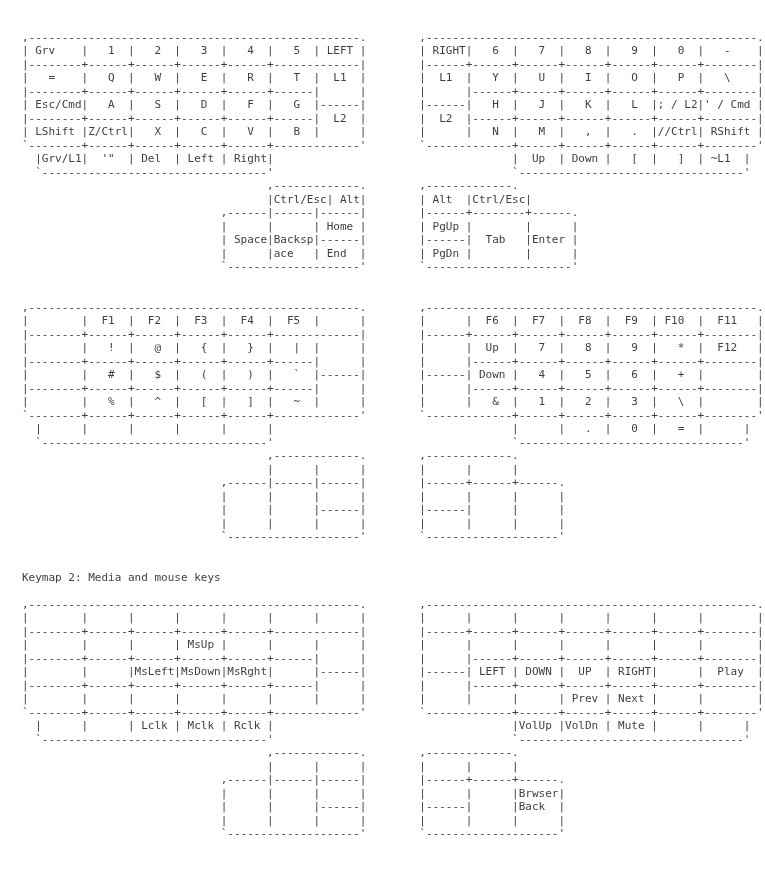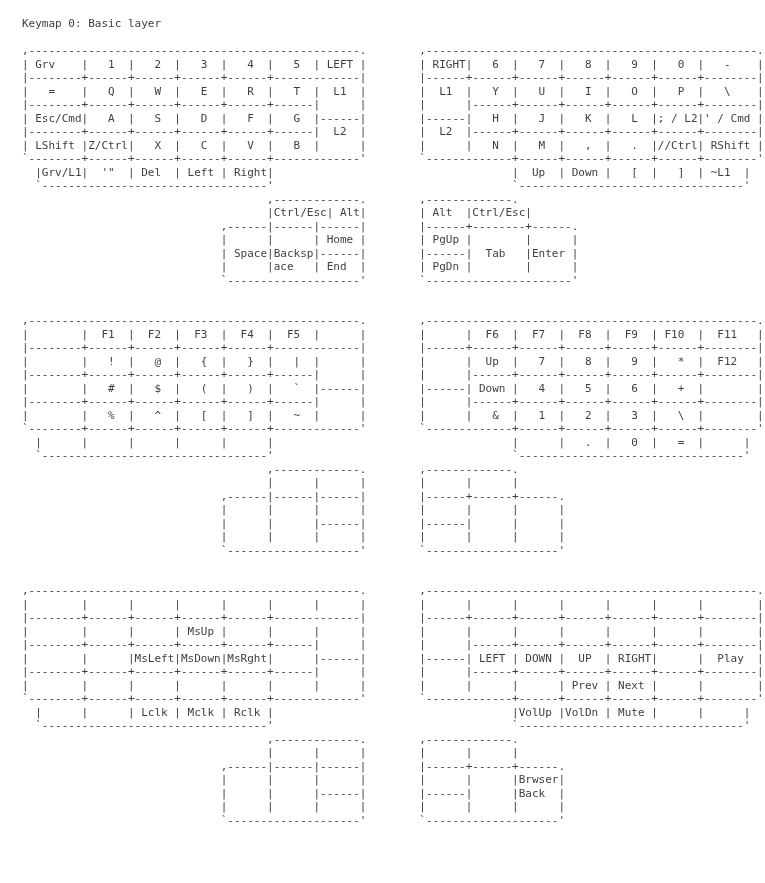--- a/index.html
+++ b/index.html
@@ -27,21 +27,20 @@
   .keymap-art {
     margin-top: 13.5px;
   }
 </style>
 </head>
 <body style="background: rgb(255, 255, 255);">
 
 <div class="page">
 
   <section class="keymap-section">
-    <pre style="color: rgb(63, 63, 63);">Keymap 0: Basic layer</pre>
     <pre class="keymap-art" style="color: rgb(63, 63, 63);">,--------------------------------------------------.        ,--------------------------------------------------.
 | Grv    |   1  |   2  |   3  |   4  |   5  | LEFT |        | RIGHT|   6  |   7  |   8  |   9  |   0  |   -    |
 |--------+------+------+------+------+-------------|        |------+------+------+------+------+------+--------|
 |   =    |   Q  |   W  |   E  |   R  |   T  |  L1  |        |  L1  |   Y  |   U  |   I  |   O  |   P  |   \    |
 |--------+------+------+------+------+------|      |        |      |------+------+------+------+------+--------|
 | Esc/Cmd|   A  |   S  |   D  |   F  |   G  |------|        |------|   H  |   J  |   K  |   L  |; / L2|' / Cmd |
 |--------+------+------+------+------+------|  L2  |        |  L2  |------+------+------+------+------+--------|
 | LShift |Z/Ctrl|   X  |   C  |   V  |   B  |      |        |      |   N  |   M  |   ,  |   .  |//Ctrl| RShift |
 `--------+------+------+------+------+-------------'        `-------------+------+------+------+------+--------'
   |Grv/L1|  '"  | Del  | Left | Right|                                    |  Up  | Down |   [  |   ]  | ~L1  |
@@ -70,20 +69,21 @@
                                      ,-------------.        ,-------------.
                                      |      |      |        |      |      |
                               ,------|------|------|        |------+------+------.
                               |      |      |      |        |      |      |      |
                               |      |      |------|        |------|      |      |
                               |      |      |      |        |      |      |      |
                               `--------------------'        `--------------------'</pre>
   </section>
 
   <section class="keymap-section">
+    <pre style="color: rgb(63, 63, 63);">Keymap 2: Media and mouse keys</pre>
     <pre class="keymap-art" style="color: rgb(63, 63, 63);">,--------------------------------------------------.        ,--------------------------------------------------.
 |        |      |      |      |      |      |      |        |      |      |      |      |      |      |        |
 |--------+------+------+------+------+-------------|        |------+------+------+------+------+------+--------|
 |        |      |      | MsUp |      |      |      |        |      |      |      |      |      |      |        |
 |--------+------+------+------+------+------|      |        |      |------+------+------+------+------+--------|
 |        |      |MsLeft|MsDown|MsRght|      |------|        |------| LEFT | DOWN |  UP  | RIGHT|      |  Play  |
 |--------+------+------+------+------+------|      |        |      |------+------+------+------+------+--------|
 |        |      |      |      |      |      |      |        |      |      |      | Prev | Next |      |        |
 `--------+------+------+------+------+-------------'        `-------------+------+------+------+------+--------'
   |      |      | Lclk | Mclk | Rclk |                                    |VolUp |VolDn | Mute |      |      |

